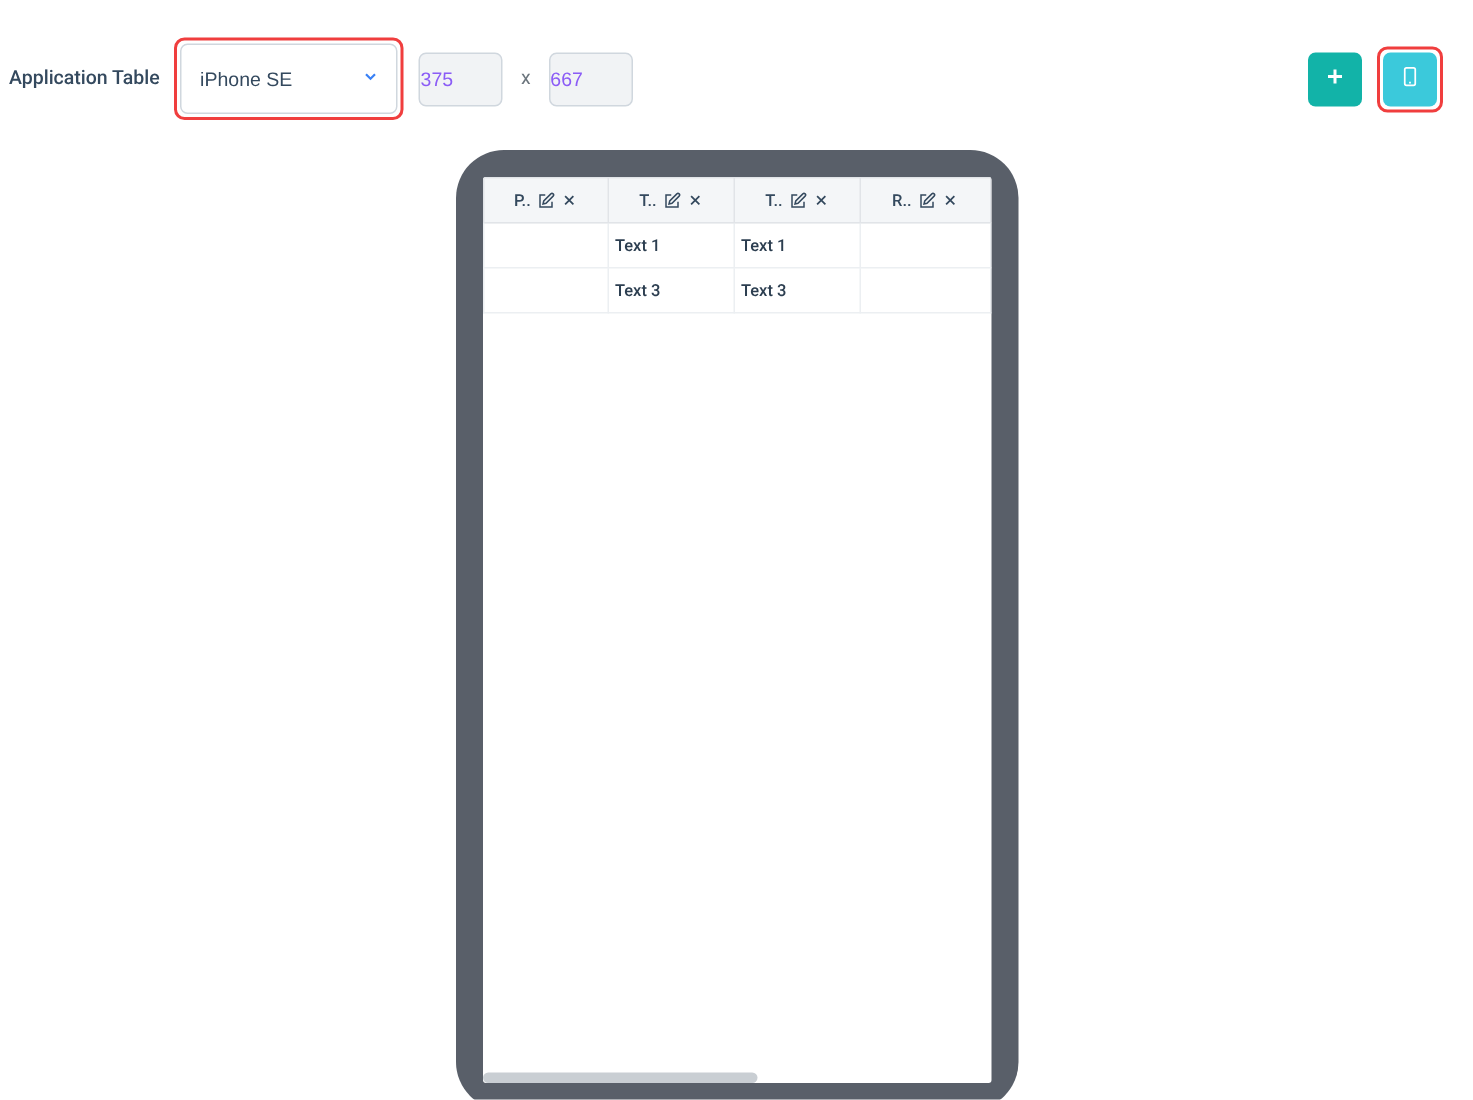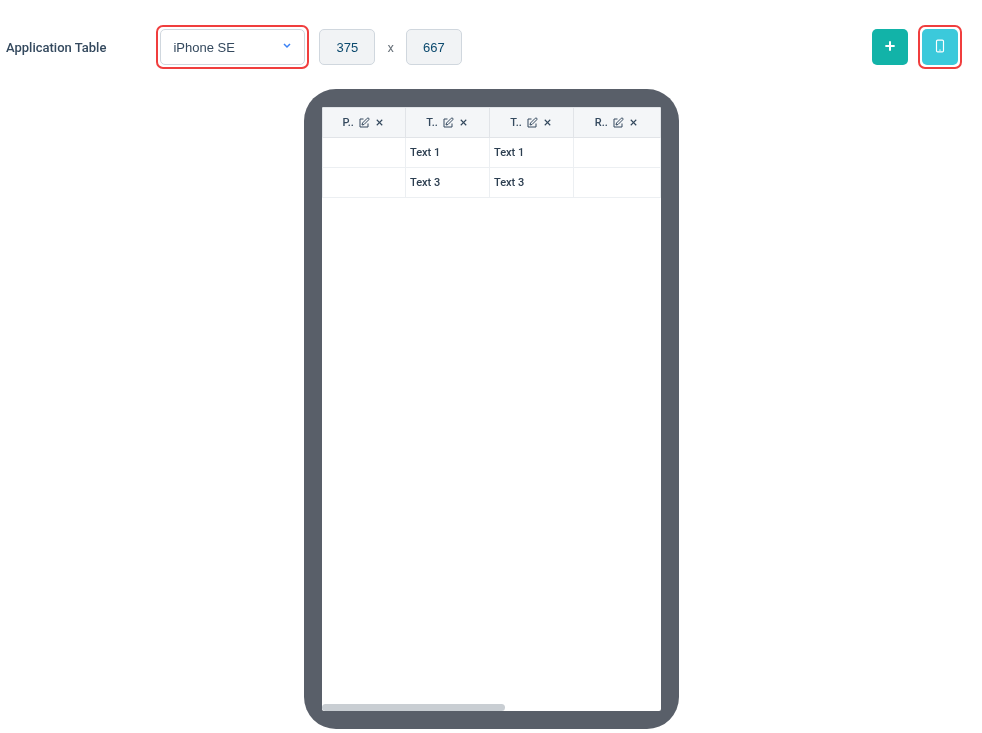--- a/index.html
+++ b/index.html
@@ -15,59 +15,58 @@
     .toolbar {
       display: flex;
       align-items: center;
       padding: 25px 20px 20px 0;
       gap: 10px;
     }
     .title {
       font-size: 13px;
       font-weight: 500;
       color: #34495e;
-      margin-right: 40px;
       margin-left: 6px;
     }
     .select-wrap {
       position: relative;
       border: 2.5px solid #f03e3e;
       border-radius: 7px;
       padding: 2px;
     }
     .device-select {
       appearance: none;
       -webkit-appearance: none;
       background: #fff;
       border: 1px solid #d0d7de;
       border-radius: 5px;
       padding: 9px 40px 9px 12px;
       font-size: 13px;
       color: #34495e;
       width: 145px;
-      height: 36px;
+      height: 47px;
       cursor: pointer;
     }
     .select-chevron {
       position: absolute;
       right: 14px;
       top: 50%;
       transform: translateY(-50%);
       pointer-events: none;
       color: #3b82f6;
     }
     .dim-input {
       background: #f1f3f5;
       border: 1px solid #d0d7de;
       border-radius: 5px;
       width: 56px;
       height: 36px;
-      text-align: center;
-      font-size: 13px;
-      color: #0c4a6e;
+      text-align: left;
+      font-size: 13px;
+      color: #8b5cf6;
     }
     .dim-sep {
       color: #6c757d;
       font-size: 13px;
       padding: 0 2px;
     }
     .spacer { flex: 1; }
     .action-btn {
       width: 36px;
       height: 36px;

